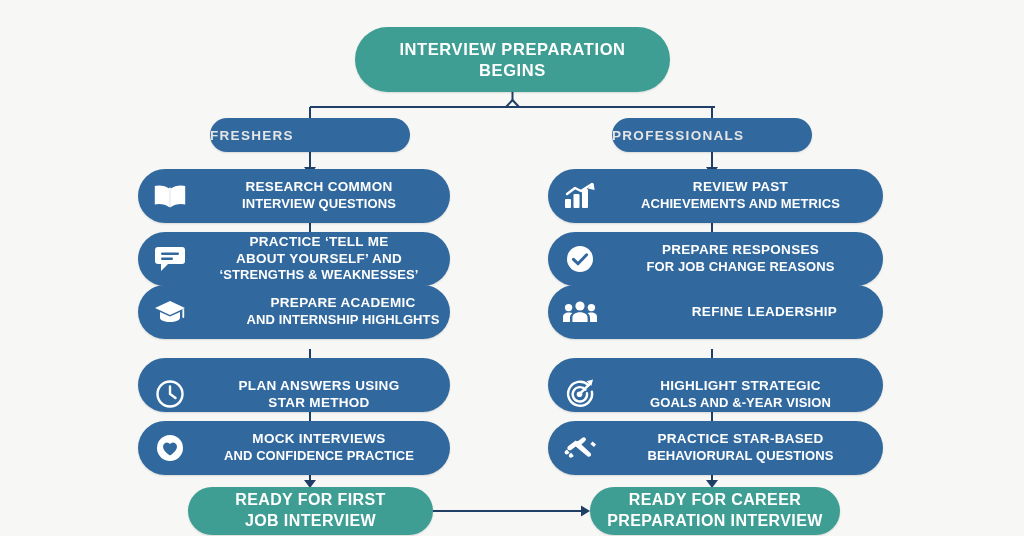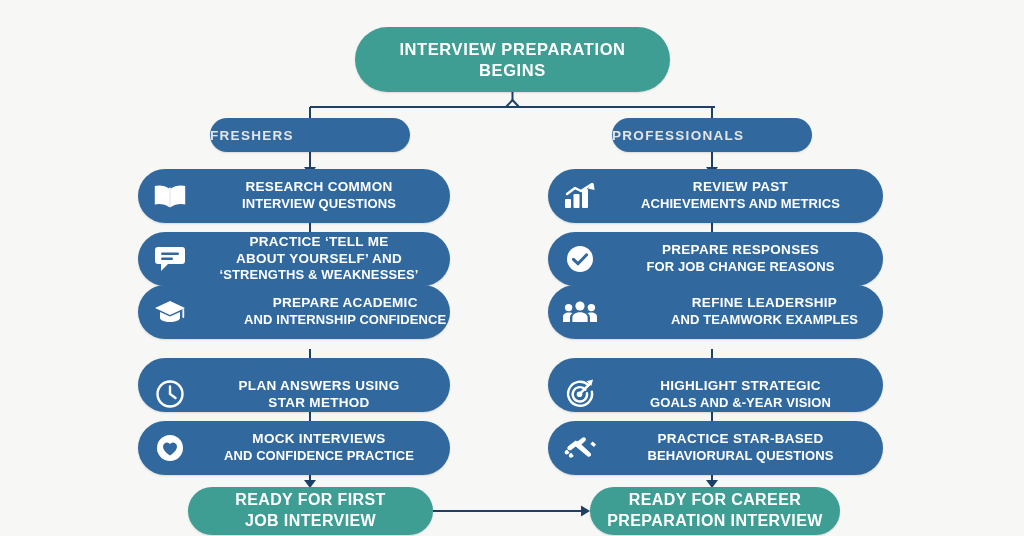--- a/index.html
+++ b/index.html
@@ -161,21 +161,21 @@
     <div class="node step r3">
       <span class="ico">
         <svg width="32" height="26" viewBox="0 0 32 26">
           <path fill="#fff" d="M16 2 1 9l15 7 15-7-15-7z"></path>
           <path fill="#fff" d="M6 13v6c0 2.2 4.5 4 10 4s10-1.8 10-4v-6l-10 4.6L6 13z"></path>
           <rect fill="#fff" x="28.4" y="10" width="1.8" height="9" rx=".9"></rect>
         </svg>
       </span>
       <span class="txt">
         <span>PREPARE ACADEMIC</span><br>
-        <span class="l2">AND INTERNSHIP CONFIDENCE</span>
+        <span class="l2">AND INTERNSHIP HIGHLGHTS</span>
       </span>
     </div>
 
     <div class="node step r4">
       <span class="ico">
         <svg width="30" height="30" viewBox="0 0 30 30">
           <circle cx="15" cy="15" r="12.5" fill="none" stroke="#fff" stroke-width="2.4"></circle>
           <path d="M15 7.5V15l5.5 4" fill="none" stroke="#fff" stroke-width="2.4" stroke-linecap="round"></path>
         </svg>
       </span>
@@ -236,21 +236,20 @@
           <circle fill="#fff" cx="17" cy="7" r="4.6"></circle>
           <path fill="#fff" d="M17 13.2c-4.6 0-7.6 2.4-7.6 5.4V23h15.2v-4.4c0-3-3-5.4-7.6-5.4z"></path>
           <circle fill="#fff" cx="5.6" cy="8.6" r="3.7"></circle>
           <path fill="#fff" d="M5.6 13.6c-3.2 0-5.6 1.9-5.6 4.2V23h7v-4.4c0-1.9.9-3.6 2.4-4.7a10 10 0 0 0-3.8-.3z"></path>
           <circle fill="#fff" cx="28.4" cy="8.6" r="3.7"></circle>
           <path fill="#fff" d="M28.4 13.6c3.2 0 5.6 1.9 5.6 4.2V23h-7v-4.4c0-1.9-.9-3.6-2.4-4.7a10 10 0 0 1 3.8-.3z"></path>
         </svg>
       </span>
       <span class="txt">
         <span>REFINE LEADERSHIP</span><br>
-        <span class="l2">AND TEAMWORK EXAMPLES</span>
       </span>
     </div>
 
     <div class="node step r4">
       <span class="ico">
         <svg width="32" height="32" viewBox="0 0 32 32">
           <path fill="none" stroke="#fff" stroke-width="2.4" stroke-linecap="round" d="M24.5 7.2a12 12 0 1 0 3.4 6.4"></path>
           <path fill="none" stroke="#fff" stroke-width="2.4" stroke-linecap="round" d="M21.4 11.7a7.2 7.2 0 1 0 1.6 3.6"></path>
           <circle fill="#fff" cx="15.5" cy="16.2" r="2.8"></circle>
           <path fill="none" stroke="#fff" stroke-width="2.4" stroke-linecap="round" d="M15.5 16.2 L25.8 5.9"></path>

